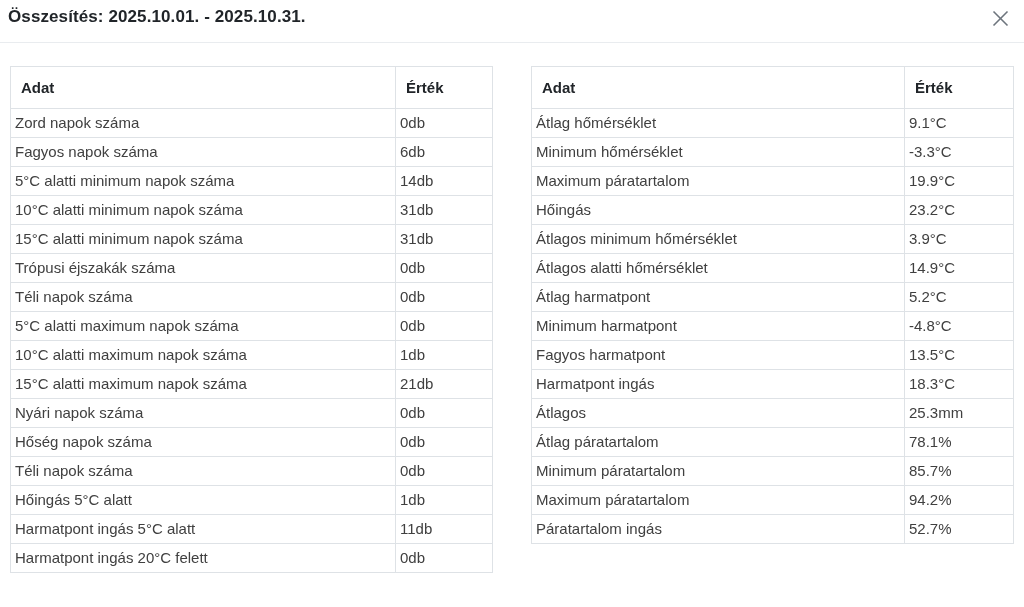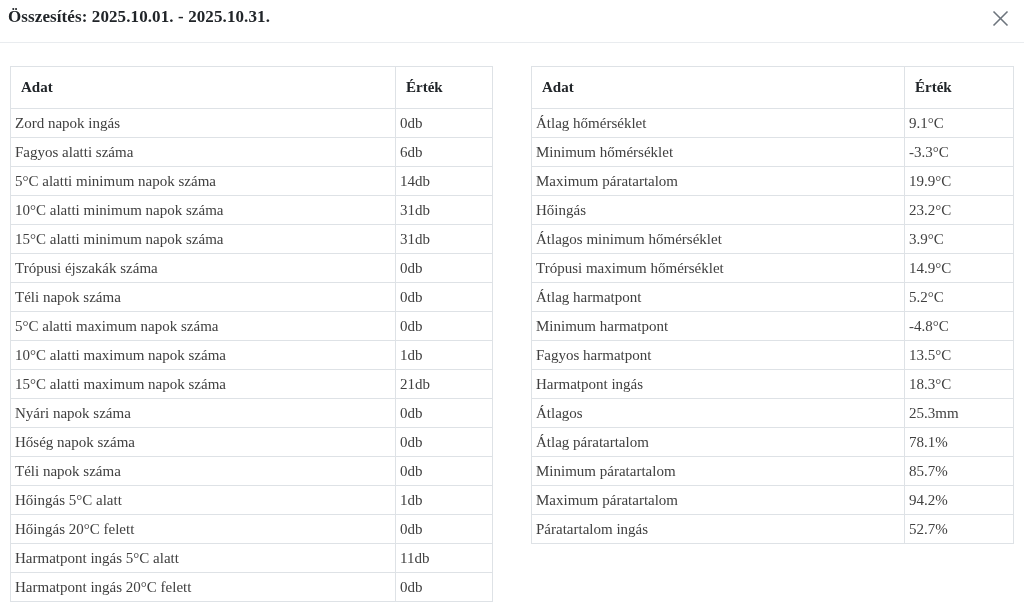--- a/index.html
+++ b/index.html
@@ -8,21 +8,20 @@
     padding: 0;
     background: #ffffff;
     font-family: "Liberation Sans", sans-serif;
   }
   .stage {
     position: relative;
     width: 1024px;
     height: 607px;
     background: #ffffff;
     overflow: hidden;
-    font-family: Liberation Serif, serif;
   }
   .dialog-header {
     display: flex;
     justify-content: space-between;
     align-items: flex-start;
     padding: 6px 8px 0 8px;
     height: 43px;
     border-bottom: 1px solid #e9ecef;
   }
   .dialog-title {
@@ -108,25 +107,25 @@
           <col class="c-value">
         </colgroup>
       <thead>
         <tr>
           <th>Adat</th>
           <th>Érték</th>
         </tr>
       </thead>
       <tbody>
           <tr>
-            <td>Zord napok ingás</td>
-            <td>0db</td>
-          </tr>
-          <tr>
-            <td>Fagyos alatti száma</td>
+            <td>Zord napok száma</td>
+            <td>0db</td>
+          </tr>
+          <tr>
+            <td>Fagyos napok száma</td>
             <td>6db</td>
           </tr>
           <tr>
             <td>5°C alatti minimum napok száma</td>
             <td>14db</td>
           </tr>
           <tr>
             <td>10°C alatti minimum napok száma</td>
             <td>31db</td>
           </tr>
@@ -162,24 +161,20 @@
             <td>Hőség napok száma</td>
             <td>0db</td>
           </tr>
           <tr>
             <td>Téli napok száma</td>
             <td>0db</td>
           </tr>
           <tr>
             <td>Hőingás 5°C alatt</td>
             <td>1db</td>
-          </tr>
-          <tr>
-            <td>Hőingás 20°C felett</td>
-            <td>0db</td>
           </tr>
           <tr>
             <td>Harmatpont ingás 5°C alatt</td>
             <td>11db</td>
           </tr>
           <tr>
             <td>Harmatpont ingás 20°C felett</td>
             <td>0db</td>
           </tr>
         </tbody>
@@ -211,21 +206,21 @@
           </tr>
           <tr>
             <td>Hőingás</td>
             <td>23.2°C</td>
           </tr>
           <tr>
             <td>Átlagos minimum hőmérséklet</td>
             <td>3.9°C</td>
           </tr>
           <tr>
-            <td>Trópusi maximum hőmérséklet</td>
+            <td>Átlagos alatti hőmérséklet</td>
             <td>14.9°C</td>
           </tr>
           <tr>
             <td>Átlag harmatpont</td>
             <td>5.2°C</td>
           </tr>
           <tr>
             <td>Minimum harmatpont</td>
             <td>-4.8°C</td>
           </tr>

